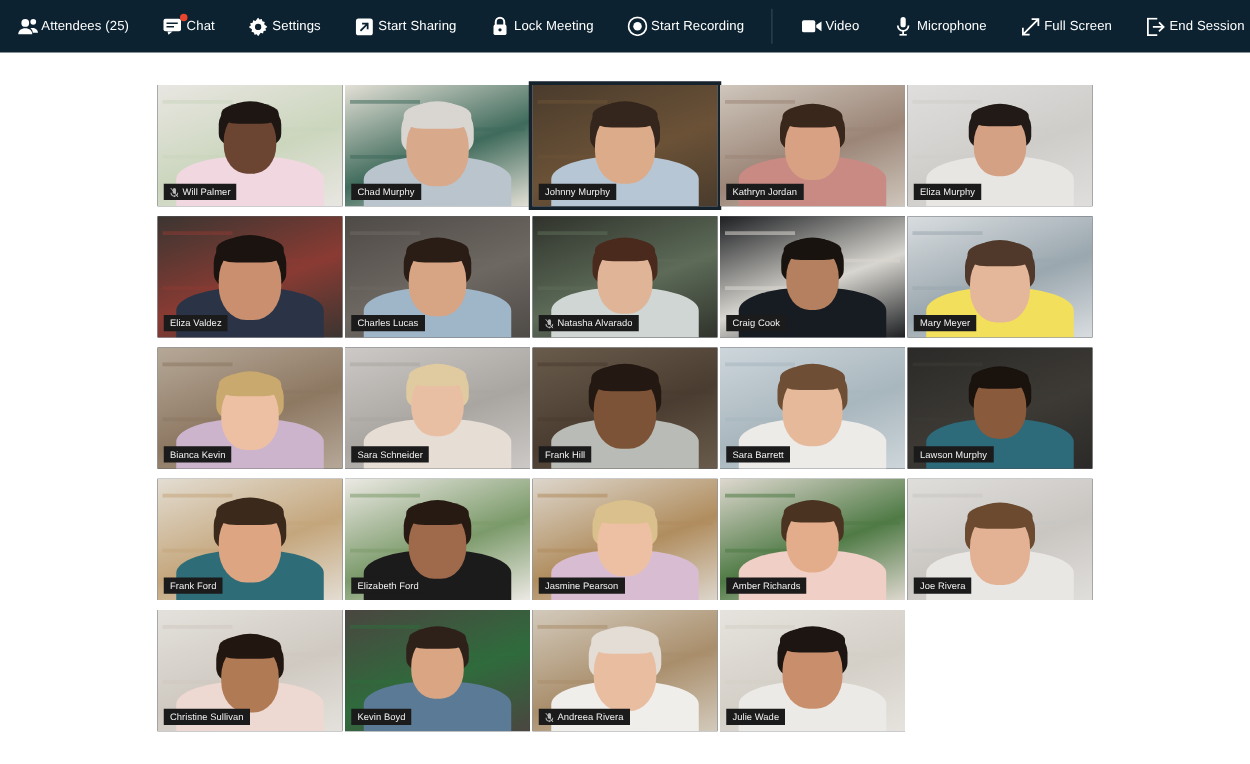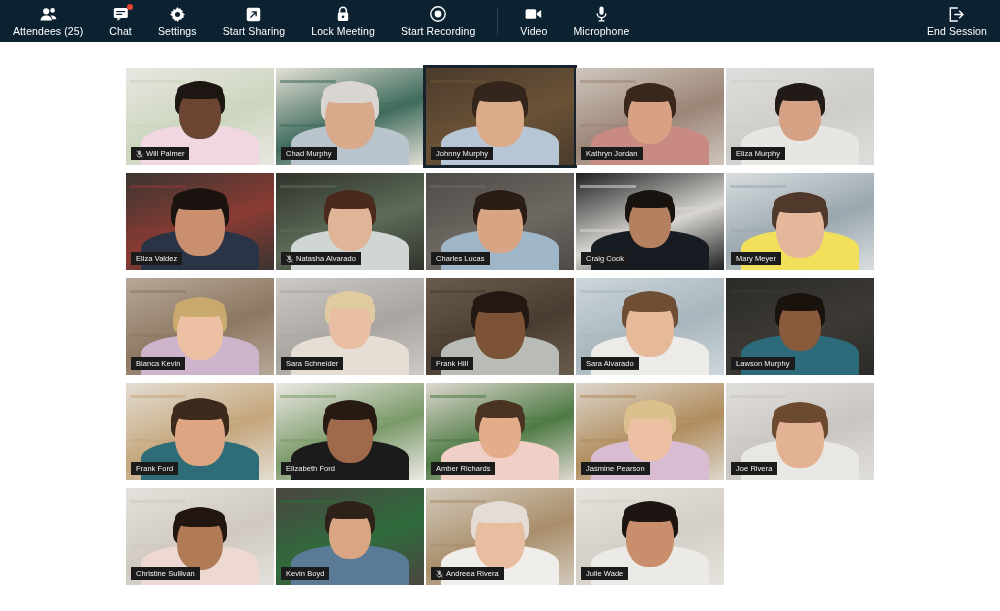--- a/index.html
+++ b/index.html
@@ -20,21 +20,21 @@
     background: #0c2230;
     display: flex;
     align-items: stretch;
     overflow: hidden;
   }
   .tb-group { display: flex; align-items: stretch; }
   .tb-group.right { margin-left: auto; }
 
   .tb-item {
     display: flex;
-    flex-direction: column;
+    flex-direction: row;
     align-items: center;
     justify-content: center;
     gap: 2px;
     color: #ffffff;
     padding: 0 13px;
     cursor: pointer;
     position: relative;
     min-width: 46px;
   }
   .tb-icon {
@@ -241,20 +241,28 @@
           <rect x="2.6" y="14.2" width="5.8" height="1.3" fill="#fff"></rect>
         </svg>
       </span>
       <span class="tb-label">Microphone</span>
     </div>
 
   </div>
 
   <div class="tb-group right">
 
+    <div class="tb-item">
+      <span class="tb-icon">
+        <svg width="15" height="15" viewBox="0 0 16 16">
+          <path d="M9.6 1.4h5v5M14.2 1.8L1.8 14.2M6.4 14.6h-5v-5" stroke="#fff" stroke-width="1.5" fill="none" stroke-linecap="square"></path>
+        </svg>
+      </span>
+      <span class="tb-label">Full Screen</span>
+    </div>
 
     <div class="tb-item">
       <span class="tb-icon">
         <svg width="15" height="15" viewBox="0 0 16 16">
           <path d="M9.4 1H1.4v14h8" stroke="#fff" stroke-width="1.5" fill="none"></path>
           <path d="M6.4 8h8.2M11.4 4.6L14.8 8l-3.4 3.4" stroke="#fff" stroke-width="1.5" fill="none" stroke-linecap="square"></path>
         </svg>
       </span>
       <span class="tb-label">End Session</span>
     </div>
@@ -370,20 +378,37 @@
             <div class="hair" style="top:16px;width:54px;height:20.740000000000002px;background:#1a1310"></div>
           </div>
         </div>
         <div class="name-tag">
           <span>Eliza Valdez</span>
         </div>
       </div>
       <div class="tile">
         <div class="tile-photo">
           <div class="blurwrap">
+            <div class="bg" style="background:linear-gradient(160deg,#4e4a46 0%,#6e6862 55%,#4e4a46 100%)"></div>
+            <div class="shelf" style="top:12px;left:4px;width:56px;background:#6e6862"></div>
+            <div class="shelf" style="top:34px;left:88px;width:56px;background:#6e6862"></div>
+            <div class="shelf" style="top:56px;left:4px;width:56px;background:#6e6862"></div>
+            <div class="body" style="width:118px;height:40px;background:#9fb6c9"></div>
+            <div class="hair" style="top:17px;width:54px;height:40.4064px;background:#2a1d16"></div>
+            <div class="head" style="top:24px;width:46px;height:56.12px;background:#d7a484"></div>
+            <div class="hair" style="top:18px;width:50px;height:19.0808px;background:#2a1d16"></div>
+          </div>
+        </div>
+        <div class="name-tag">
+          <span>Charles Lucas</span>
+        </div>
+      </div>
+      <div class="tile">
+        <div class="tile-photo">
+          <div class="blurwrap">
             <div class="bg" style="background:linear-gradient(160deg,#30332c 0%,#5d6b58 55%,#30332c 100%)"></div>
             <div class="shelf" style="top:12px;left:4px;width:56px;background:#5d6b58"></div>
             <div class="shelf" style="top:34px;left:88px;width:56px;background:#5d6b58"></div>
             <div class="shelf" style="top:56px;left:4px;width:56px;background:#5d6b58"></div>
             <div class="body" style="width:118px;height:40px;background:#cfd6d3"></div>
             <div class="hair" style="top:17px;width:52px;height:38.6496px;background:#4a2a1c"></div>
             <div class="head" style="top:24px;width:44px;height:53.68px;background:#e0b497"></div>
             <div class="hair" style="top:18px;width:48px;height:18.2512px;background:#4a2a1c"></div>
           </div>
         </div>
@@ -395,37 +420,20 @@
               <rect x="4.4" y="9.4" width="1.2" height="2.2" fill="#cfcfcf"></rect>
               <line x1="0.6" y1="0.6" x2="9.4" y2="11.4" stroke="#e6e6e6" stroke-width="1.1"></line>
             </svg>
           </span>
           <span>Natasha Alvarado</span>
         </div>
       </div>
       <div class="tile">
         <div class="tile-photo">
           <div class="blurwrap">
-            <div class="bg" style="background:linear-gradient(160deg,#4e4a46 0%,#6e6862 55%,#4e4a46 100%)"></div>
-            <div class="shelf" style="top:12px;left:4px;width:56px;background:#6e6862"></div>
-            <div class="shelf" style="top:34px;left:88px;width:56px;background:#6e6862"></div>
-            <div class="shelf" style="top:56px;left:4px;width:56px;background:#6e6862"></div>
-            <div class="body" style="width:118px;height:40px;background:#9fb6c9"></div>
-            <div class="hair" style="top:17px;width:54px;height:40.4064px;background:#2a1d16"></div>
-            <div class="head" style="top:24px;width:46px;height:56.12px;background:#d7a484"></div>
-            <div class="hair" style="top:18px;width:50px;height:19.0808px;background:#2a1d16"></div>
-          </div>
-        </div>
-        <div class="name-tag">
-          <span>Charles Lucas</span>
-        </div>
-      </div>
-      <div class="tile">
-        <div class="tile-photo">
-          <div class="blurwrap">
             <div class="bg" style="background:linear-gradient(160deg,#1d1f22 0%,#d8d6d0 55%,#1d1f22 100%)"></div>
             <div class="shelf" style="top:12px;left:4px;width:56px;background:#d8d6d0"></div>
             <div class="shelf" style="top:34px;left:88px;width:56px;background:#d8d6d0"></div>
             <div class="shelf" style="top:56px;left:4px;width:56px;background:#d8d6d0"></div>
             <div class="body" style="width:118px;height:40px;background:#171b22"></div>
             <div class="hair" style="top:17px;width:50px;height:36.8928px;background:#191310"></div>
             <div class="head" style="top:24px;width:42px;height:51.24px;background:#b5805f"></div>
             <div class="hair" style="top:18px;width:46px;height:17.4216px;background:#191310"></div>
           </div>
         </div>
@@ -508,21 +516,21 @@
             <div class="shelf" style="top:12px;left:4px;width:56px;background:#a8b6bd"></div>
             <div class="shelf" style="top:34px;left:88px;width:56px;background:#a8b6bd"></div>
             <div class="shelf" style="top:56px;left:4px;width:56px;background:#a8b6bd"></div>
             <div class="body" style="width:118px;height:40px;background:#ecebe8"></div>
             <div class="hair" style="top:13px;width:56px;height:42.1632px;background:#6e4f36"></div>
             <div class="head" style="top:20px;width:48px;height:58.56px;background:#e6b99b"></div>
             <div class="hair" style="top:14px;width:52px;height:19.910400000000003px;background:#6e4f36"></div>
           </div>
         </div>
         <div class="name-tag">
-          <span>Sara Alvarado</span>
+          <span>Sara Barrett</span>
         </div>
       </div>
       <div class="tile">
         <div class="tile-photo">
           <div class="blurwrap">
             <div class="bg" style="background:linear-gradient(160deg,#2b2a28 0%,#3d3a35 55%,#2b2a28 100%)"></div>
             <div class="shelf" style="top:12px;left:4px;width:56px;background:#3d3a35"></div>
             <div class="shelf" style="top:34px;left:88px;width:56px;background:#3d3a35"></div>
             <div class="shelf" style="top:56px;left:4px;width:56px;background:#3d3a35"></div>
             <div class="body" style="width:118px;height:40px;background:#2d6a7a"></div>
@@ -565,49 +573,49 @@
             <div class="hair" style="top:18px;width:50px;height:19.0808px;background:#261a12"></div>
           </div>
         </div>
         <div class="name-tag">
           <span>Elizabeth Ford</span>
         </div>
       </div>
       <div class="tile">
         <div class="tile-photo">
           <div class="blurwrap">
+            <div class="bg" style="background:linear-gradient(160deg,#ddd6cc 0%,#b08d5e 55%,#ddd6cc 100%)"></div>
+            <div class="shelf" style="top:12px;left:4px;width:56px;background:#b08d5e"></div>
+            <div class="shelf" style="top:34px;left:88px;width:56px;background:#b08d5e"></div>
+            <div class="shelf" style="top:56px;left:4px;width:56px;background:#b08d5e"></div>
+            <div class="body" style="width:118px;height:40px;background:#d8bdd2"></div>
+            <div class="hair" style="top:17px;width:52px;height:38.6496px;background:#d9c08c"></div>
+            <div class="head" style="top:24px;width:44px;height:53.68px;background:#eec0a3"></div>
+            <div class="hair" style="top:18px;width:48px;height:18.2512px;background:#d9c08c"></div>
+          </div>
+        </div>
+        <div class="name-tag">
+          <span>Jasmine Pearson</span>
+        </div>
+      </div>
+      <div class="tile">
+        <div class="tile-photo">
+          <div class="blurwrap">
             <div class="bg" style="background:linear-gradient(160deg,#ded8cf 0%,#4f7a45 55%,#ded8cf 100%)"></div>
             <div class="shelf" style="top:12px;left:4px;width:56px;background:#4f7a45"></div>
             <div class="shelf" style="top:34px;left:88px;width:56px;background:#4f7a45"></div>
             <div class="shelf" style="top:56px;left:4px;width:56px;background:#4f7a45"></div>
             <div class="body" style="width:118px;height:40px;background:#f0cfc6"></div>
             <div class="hair" style="top:17px;width:50px;height:36.8928px;background:#4b3322"></div>
             <div class="head" style="top:24px;width:42px;height:51.24px;background:#e3ad8c"></div>
             <div class="hair" style="top:18px;width:46px;height:17.4216px;background:#4b3322"></div>
           </div>
         </div>
         <div class="name-tag">
           <span>Amber Richards</span>
-        </div>
-      </div>
-      <div class="tile">
-        <div class="tile-photo">
-          <div class="blurwrap">
-            <div class="bg" style="background:linear-gradient(160deg,#ddd6cc 0%,#b08d5e 55%,#ddd6cc 100%)"></div>
-            <div class="shelf" style="top:12px;left:4px;width:56px;background:#b08d5e"></div>
-            <div class="shelf" style="top:34px;left:88px;width:56px;background:#b08d5e"></div>
-            <div class="shelf" style="top:56px;left:4px;width:56px;background:#b08d5e"></div>
-            <div class="body" style="width:118px;height:40px;background:#d8bdd2"></div>
-            <div class="hair" style="top:17px;width:52px;height:38.6496px;background:#d9c08c"></div>
-            <div class="head" style="top:24px;width:44px;height:53.68px;background:#eec0a3"></div>
-            <div class="hair" style="top:18px;width:48px;height:18.2512px;background:#d9c08c"></div>
-          </div>
-        </div>
-        <div class="name-tag">
-          <span>Jasmine Pearson</span>
         </div>
       </div>
       <div class="tile">
         <div class="tile-photo">
           <div class="blurwrap">
             <div class="bg" style="background:linear-gradient(160deg,#e0dedb 0%,#c9c6c2 55%,#e0dedb 100%)"></div>
             <div class="shelf" style="top:12px;left:4px;width:56px;background:#c9c6c2"></div>
             <div class="shelf" style="top:34px;left:88px;width:56px;background:#c9c6c2"></div>
             <div class="shelf" style="top:56px;left:4px;width:56px;background:#c9c6c2"></div>
             <div class="body" style="width:118px;height:40px;background:#e9e7e4"></div>

